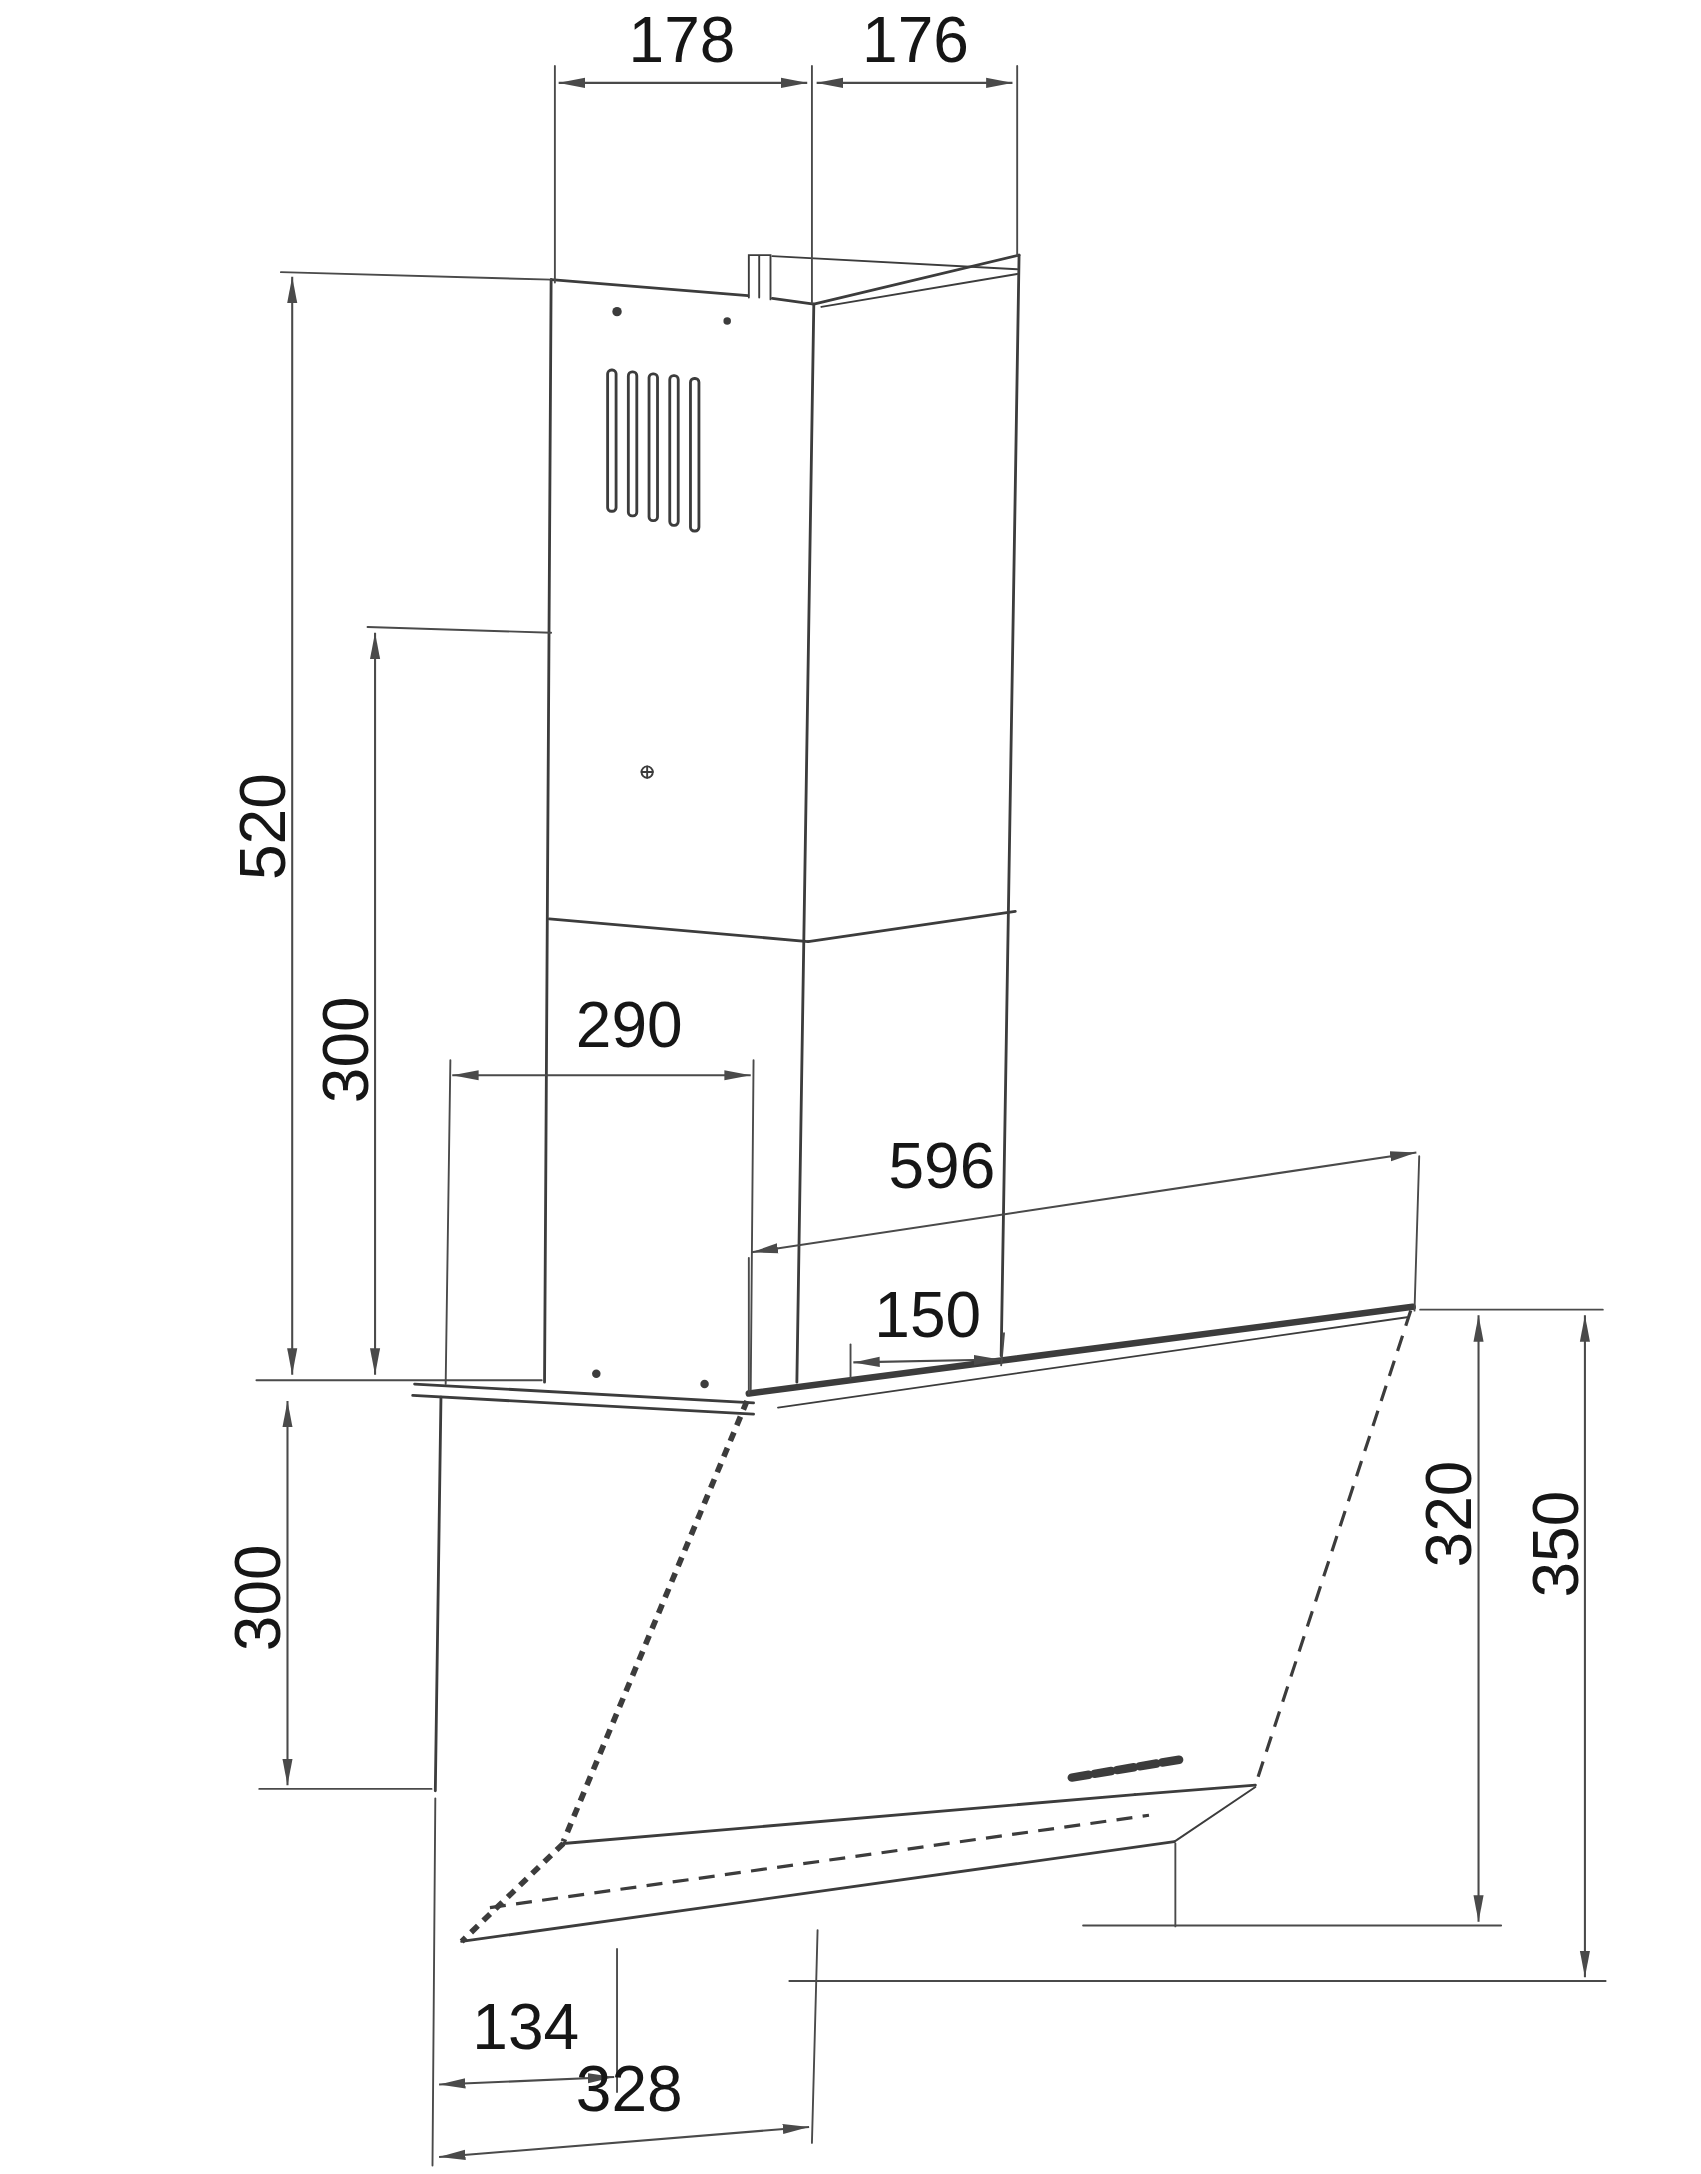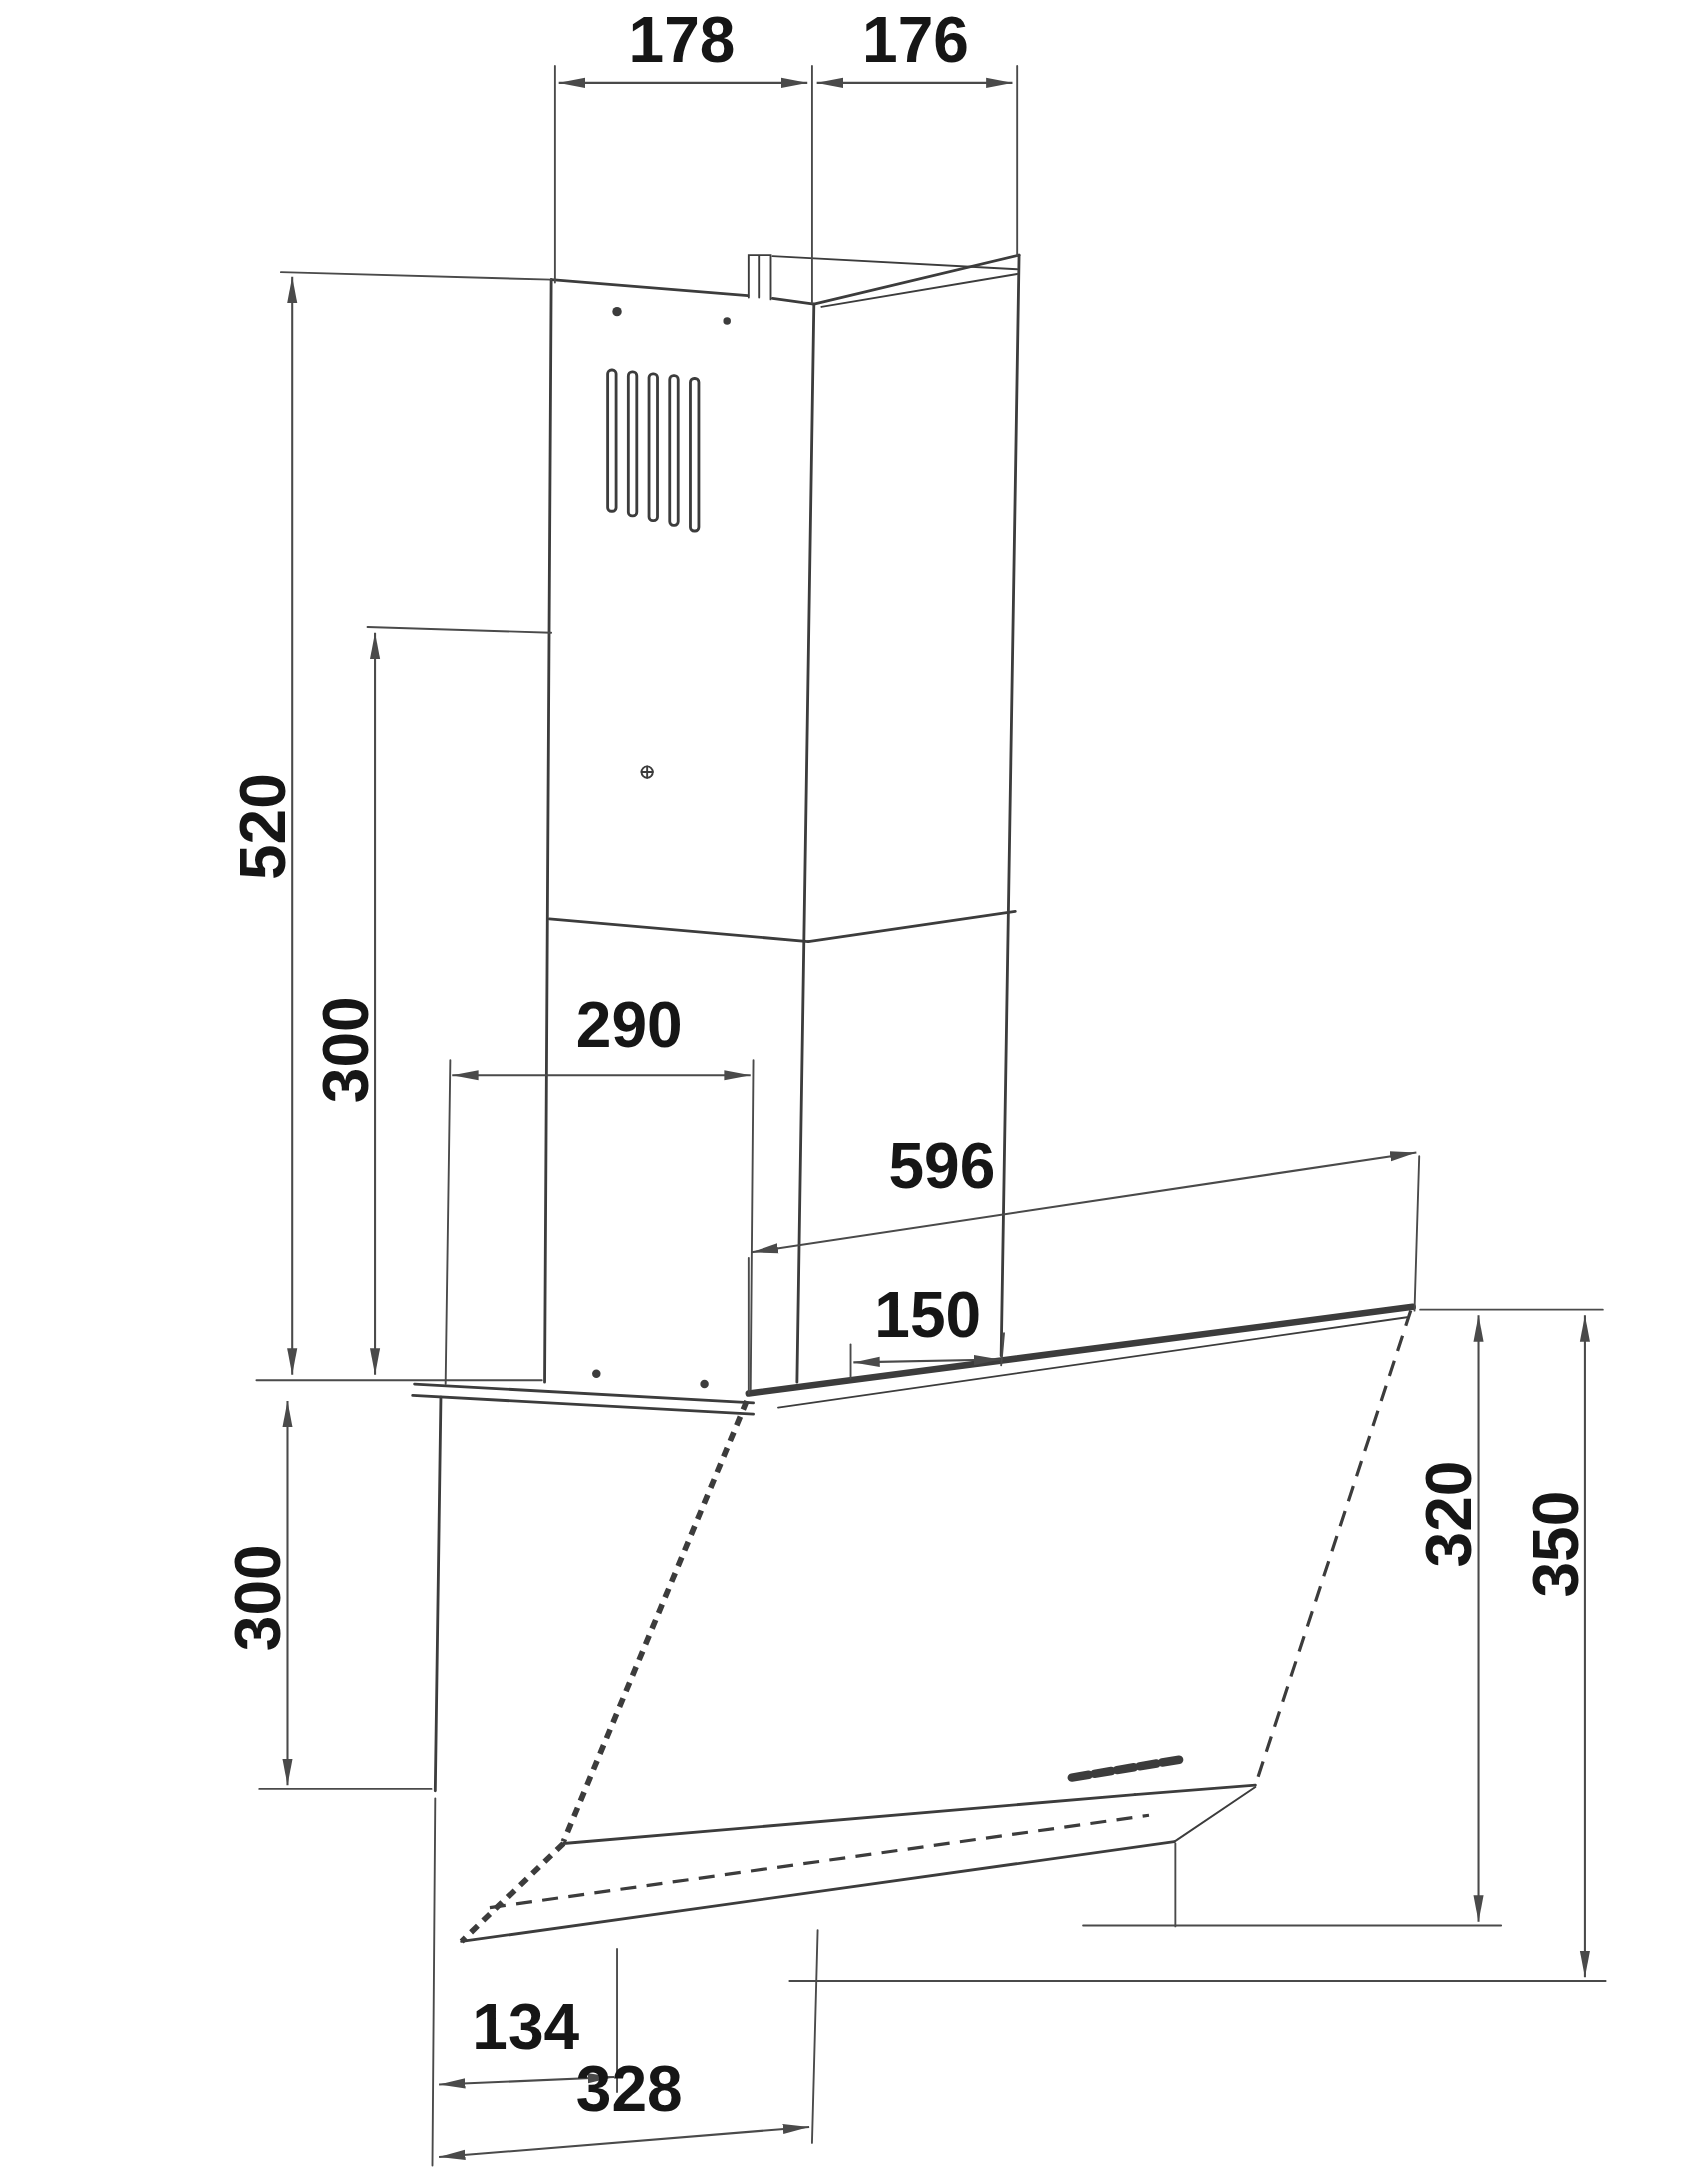--- a/index.html
+++ b/index.html
@@ -5,21 +5,20 @@
   :root{
     --line:#3c3c3c;
     --dimline:#4a4a4a;
     --text:#161616;
     --bg:#ffffff;
   }
   html,body{margin:0;padding:0;background:var(--bg);}
   .stage{
     width:1371px;height:2174px;position:relative;background:var(--bg);
     font-family:"Liberation Sans", sans-serif;
-    font-weight:bold;
   }
   svg{display:block;}
   .obj{stroke:var(--line);stroke-width:3;fill:none;stroke-linecap:round;stroke-linejoin:round;}
   .obj-thick{stroke:var(--line);stroke-width:7;fill:none;stroke-linecap:round;}
   .obj-thin{stroke:var(--line);stroke-width:2;fill:none;stroke-linecap:round;}
   .hidden-edge{stroke:var(--line);stroke-width:3.4;fill:none;stroke-dasharray:17 11;stroke-linecap:butt;}
   .hatch-edge{stroke:var(--line);stroke-width:6;fill:none;stroke-dasharray:10 8;stroke-linecap:butt;}
   .ext{stroke:var(--dimline);stroke-width:2;fill:none;stroke-linecap:round;}
   .dim{stroke:var(--dimline);stroke-width:2.2;fill:none;}
   .dim-label{fill:var(--text);font-size:68px;text-anchor:middle;}

